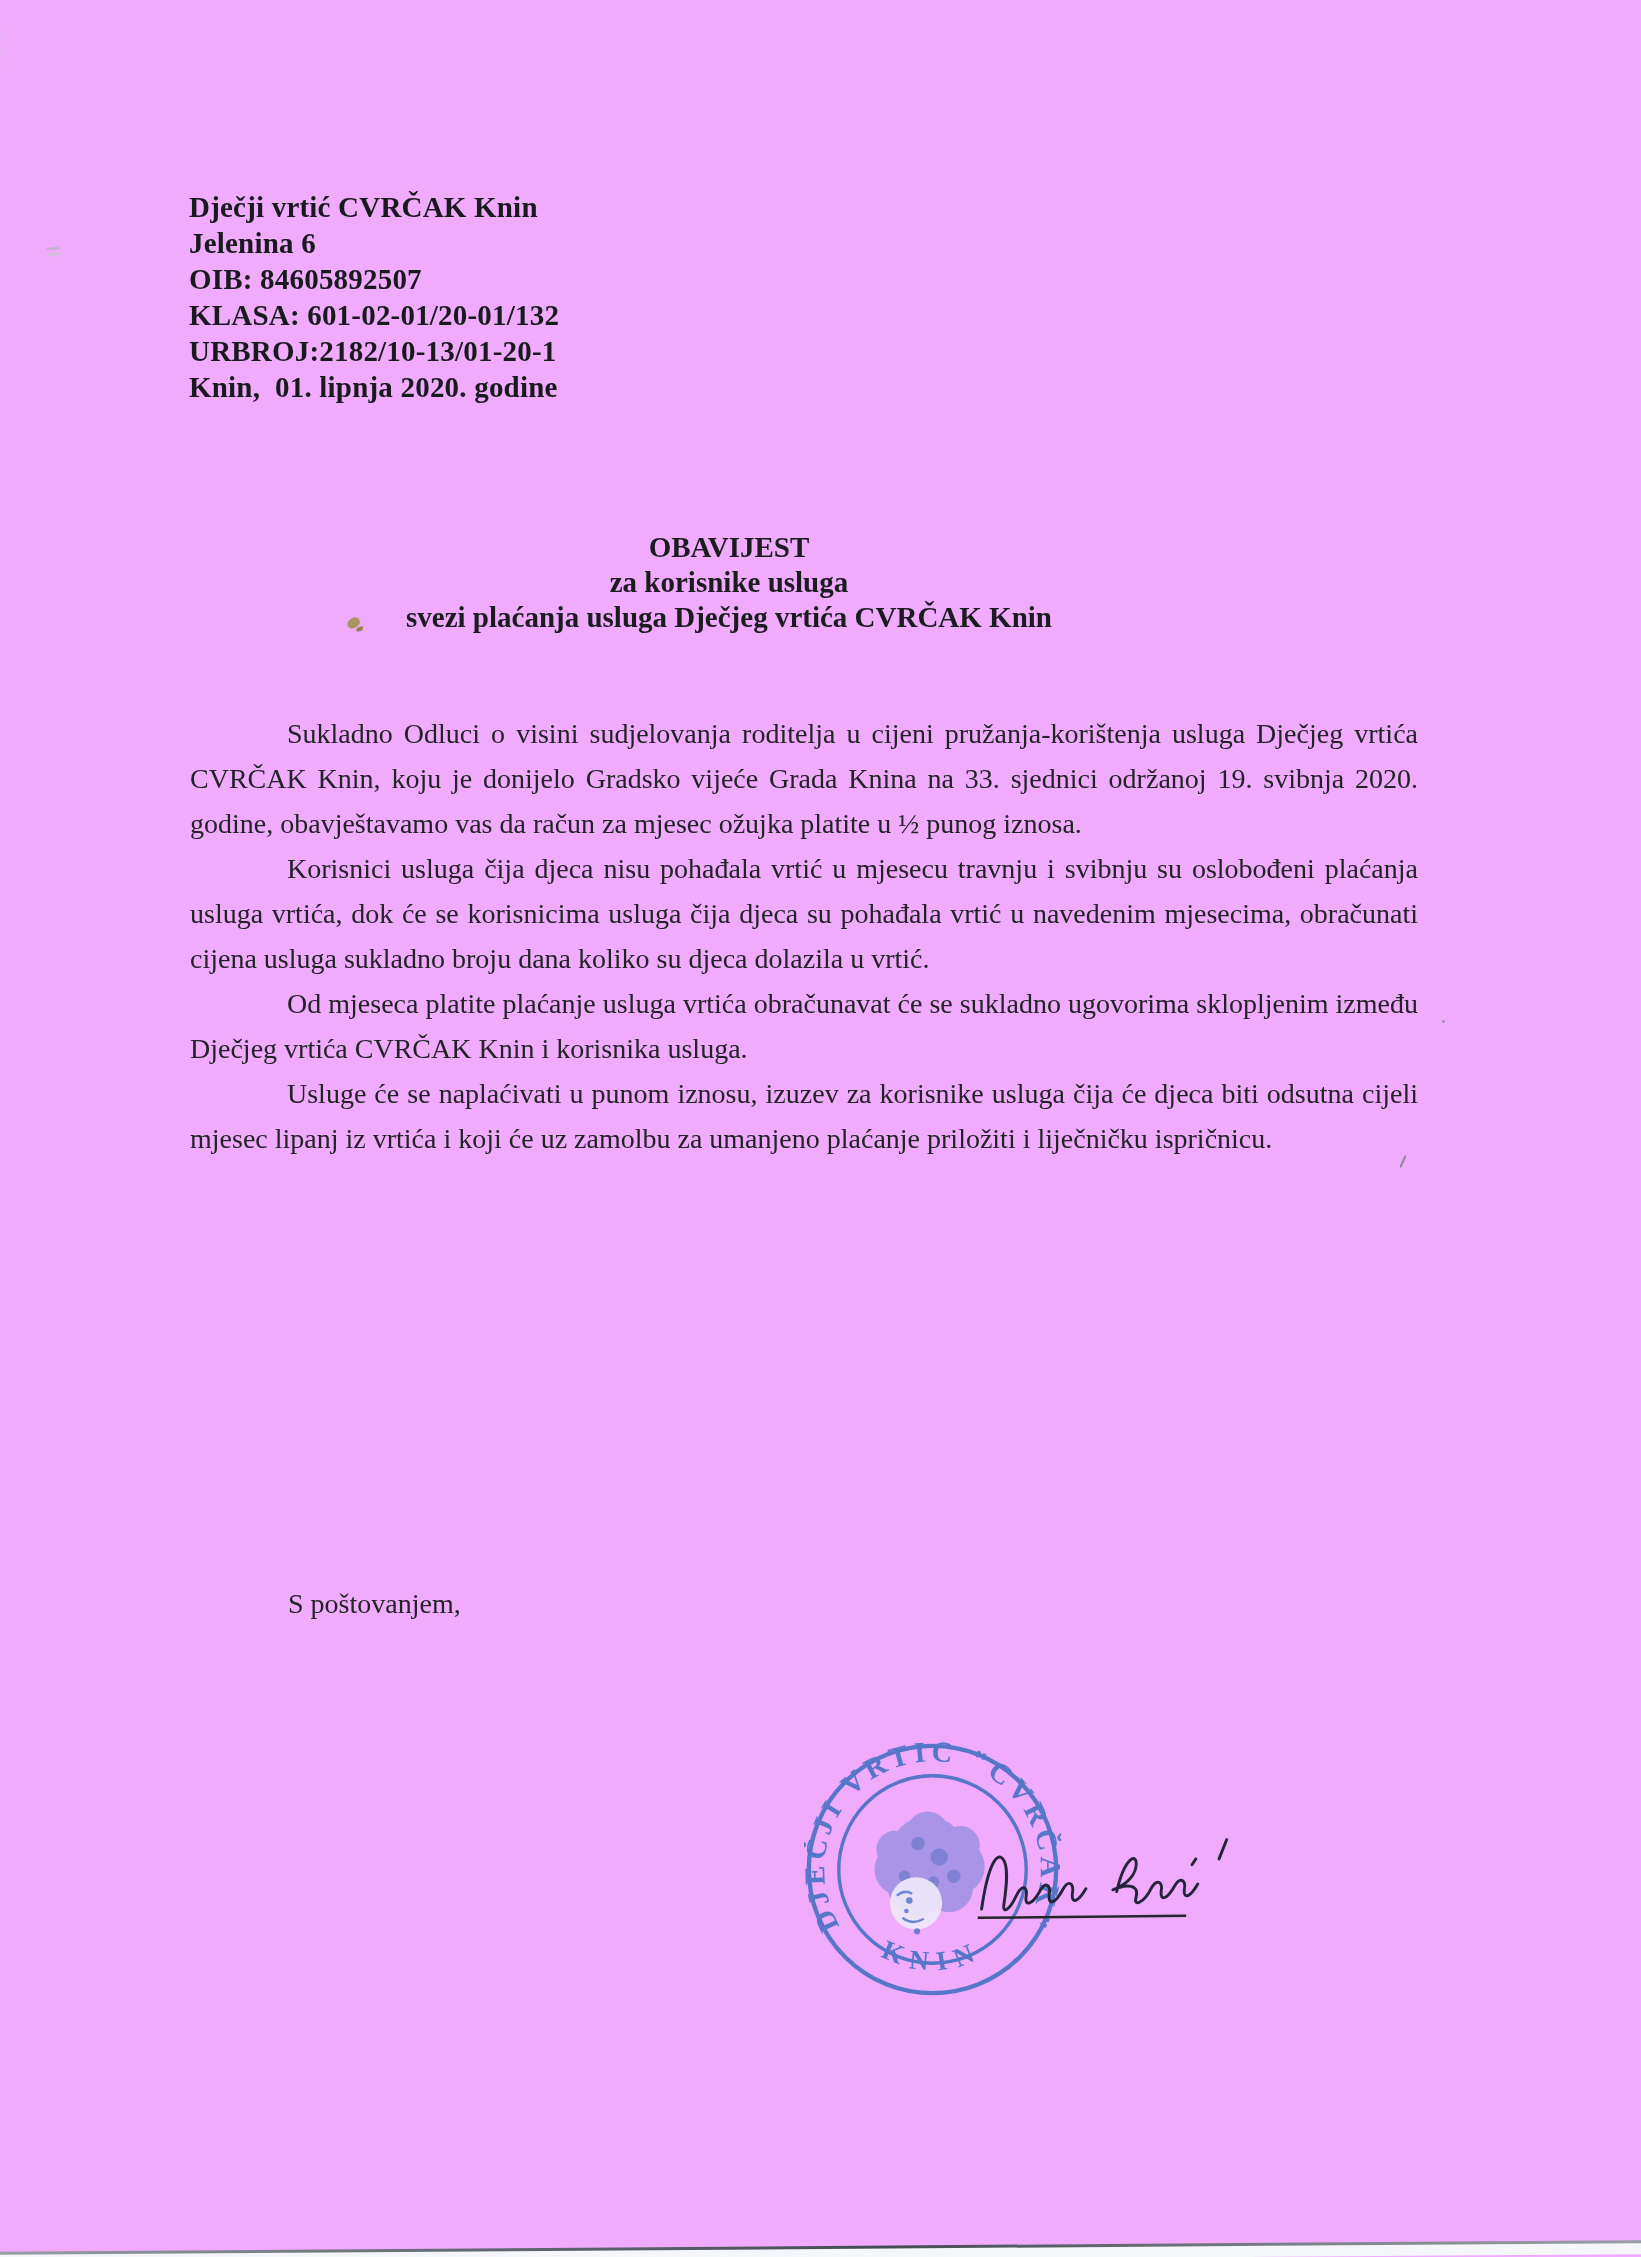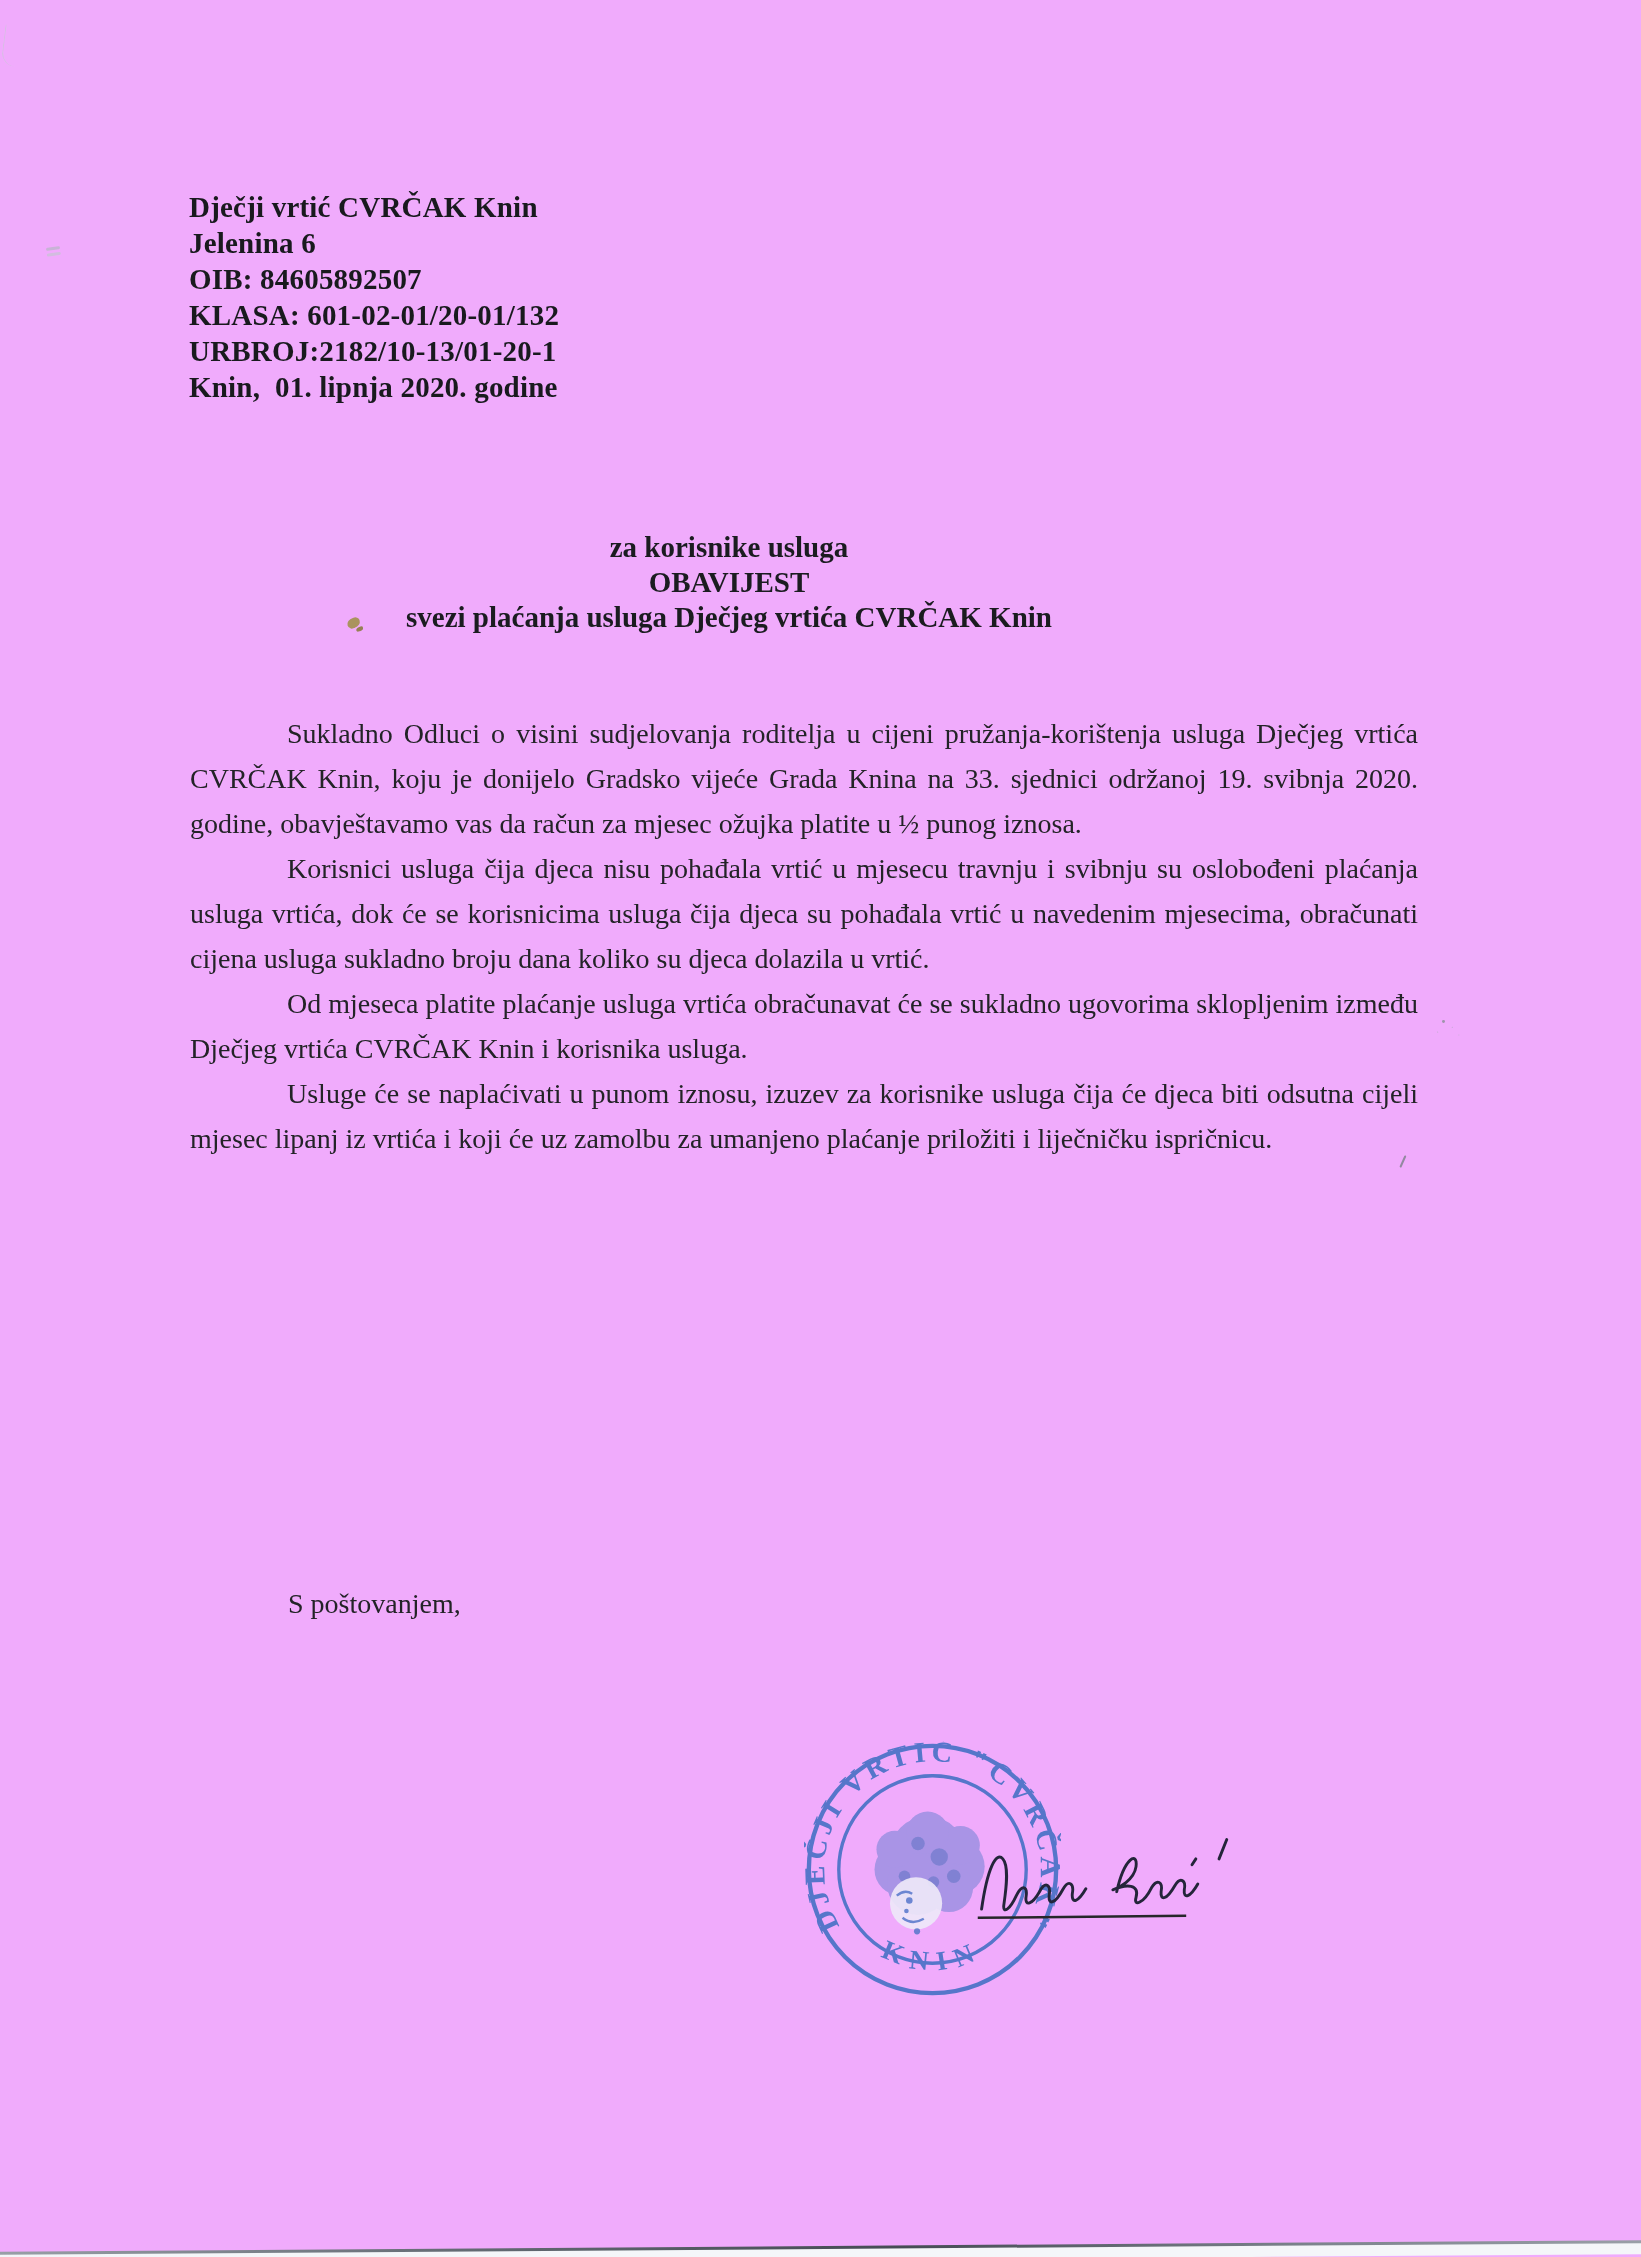--- a/index.html
+++ b/index.html
@@ -93,22 +93,22 @@
   <div class="letterhead">
     <div>Dječji vrtić CVRČAK Knin</div>
     <div>Jelenina 6</div>
     <div>OIB: 84605892507</div>
     <div>KLASA: 601-02-01/20-01/132</div>
     <div>URBROJ:2182/10-13/01-20-1</div>
     <div>Knin,&nbsp; 01. lipnja 2020. godine</div>
   </div>
 
   <div class="subject">
+    <div>OBAVIJEST</div>
     <div>za korisnike usluga</div>
-    <div>OBAVIJEST</div>
     <div>svezi plaćanja usluga Dječjeg vrtića CVRČAK Knin</div>
   </div>
 
   <div class="body-block">
     <p>Sukladno Odluci o visini sudjelovanja roditelja u cijeni pružanja-korištenja usluga Dječjeg vrtića CVRČAK Knin, koju je donijelo Gradsko vijeće Grada Knina na 33. sjednici održanoj 19. svibnja 2020. godine, obavještavamo vas da račun za mjesec ožujka platite u ½ punog iznosa.</p>
     <p>Korisnici usluga čija djeca nisu pohađala vrtić u mjesecu travnju i svibnju su oslobođeni plaćanja usluga vrtića, dok će se korisnicima usluga čija djeca su pohađala vrtić u navedenim mjesecima, obračunati cijena usluga sukladno broju dana koliko su djeca dolazila u vrtić.</p>
     <p>Od mjeseca platite plaćanje usluga vrtića obračunavat će se sukladno ugovorima sklopljenim između Dječjeg vrtića CVRČAK Knin i korisnika usluga.</p>
     <p>Usluge će se naplaćivati u punom iznosu, izuzev za korisnike usluga čija će djeca biti odsutna cijeli mjesec lipanj iz vrtića i koji će uz zamolbu za umanjeno plaćanje priložiti i liječničku ispričnicu.</p>
   </div>
 

